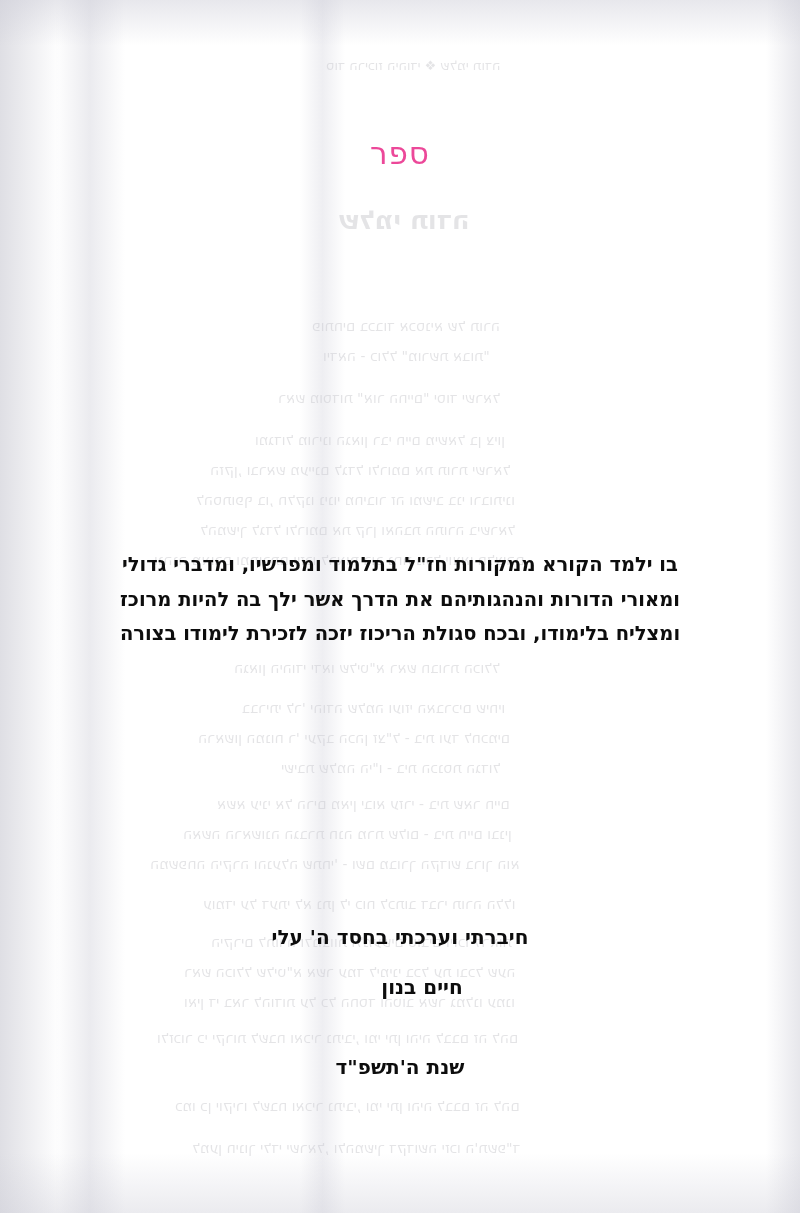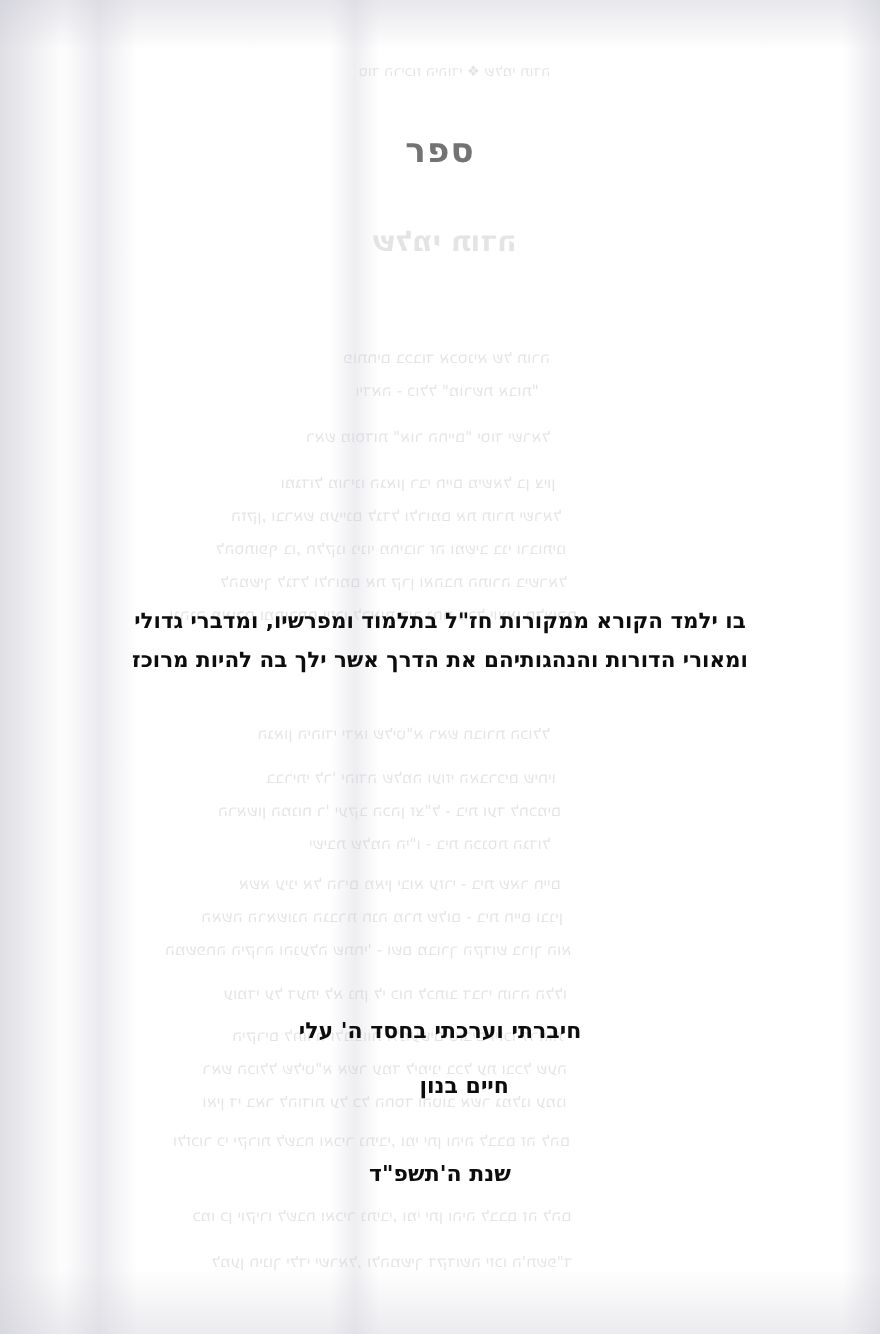--- a/index.html
+++ b/index.html
@@ -87,27 +87,27 @@
     position: absolute;
     left: 0;
     right: 0;
     top: 0;
     text-align: center;
     direction: rtl;
   }
 
   .sefer {
     position: absolute;
-    top: 119px;
+    top: 135px;
     left: 0;
     right: 0;
     font-size: 31px;
-    font-weight: 700;
+    font-weight: 400;
     letter-spacing: 1px;
-    color: #737373;
+    color: #ec4899;
   }
 
   .maintitle {
     position: absolute;
     top: 205px;
     left: 0;
     right: 0;
     line-height: 1.02;
     color: #000000;
     font-weight: 800;
@@ -205,20 +205,21 @@
   <div class="content">
 
     <div class="sefer">ספר</div>
 
     <div class="maintitle">
     </div>
 
     <div class="subtitle">
       <div>בו ילמד הקורא ממקורות חז"ל בתלמוד ומפרשיו, ומדברי גדולי</div>
       <div>ומאורי הדורות והנהגותיהם את הדרך אשר ילך בה להיות מרוכז</div>
+      <div>ומצליח בלימודו, ובכח סגולת הריכוז יזכה לזכירת לימודו בצורה</div>
     </div>
 
     <div class="author-line">חיברתי וערכתי בחסד ה' עלי</div>
     <div class="author-name">חיים בנון</div>
     <div class="year">שנת ה'תשפ"ד</div>
 
   </div>
 </div>
 
 </body></html>

